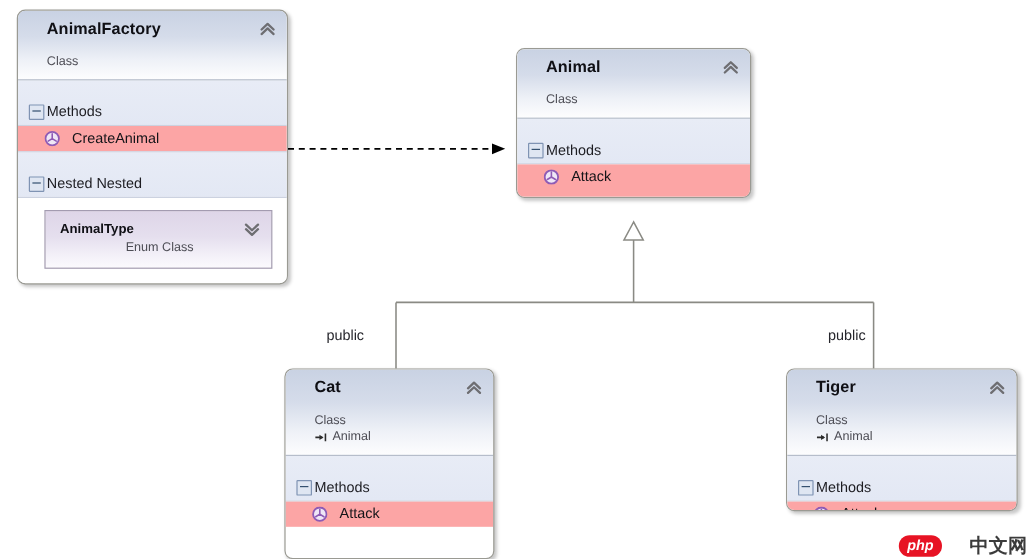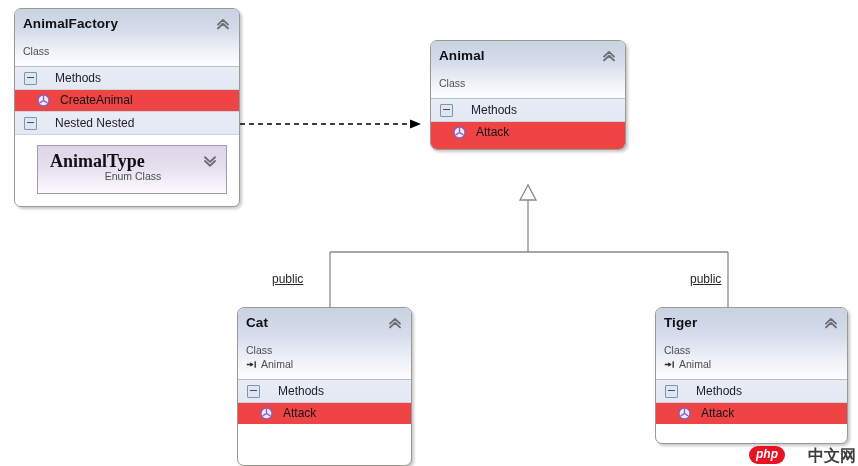--- a/index.html
+++ b/index.html
@@ -35,21 +35,21 @@
     border: 1px solid #9a9a93;
     border-radius: 7px;
     background: #ffffff;
     box-shadow: 2px 2px 3px rgba(0,0,0,0.22);
     overflow: hidden;
     box-sizing: border-box;
   }
   .uml-header {
     position: relative;
     background: linear-gradient(to bottom, #c9d2e3 0%, #d5dcea 38%, #eef1f7 72%, #fdfdfe 100%);
-    padding: 7px 10px 8px 8px;
+    padding: 7px 10px 8px 24px;
     border-bottom: 1px solid #b6bdcb;
   }
   .uml-title {
     font-size: 13.5px;
     font-weight: bold;
     color: #0f0f14;
     line-height: 15px;
     letter-spacing: 0.1px;
   }
   .uml-stereo {
@@ -77,24 +77,24 @@
     height: 14px;
     color: #6e6e72;
   }
   .chev svg { display: block; }
 
   
   .compartment {
     background: linear-gradient(to bottom, #e8ecf6 0%, #e3e8f4 100%);
     border-top: 1px solid #ccd2e0;
     border-bottom: 1px solid #ccd2e0;
-    padding: 4px 8px 3px 9px;
+    padding: 19px 8px 3px 9px;
     display: flex;
     align-items: center;
-    gap: 18px;
+    gap: 2px;
     font-size: 12px;
     color: #1d1d22;
   }
   .compartment.first { border-top: none; }
   .comp-label { line-height: 15px; }
 
   
   .plusminus {
     width: 11px;
     height: 11px;
@@ -113,21 +113,21 @@
     height: 1px;
     background: #34506f;
   }
 
   
   .member {
     display: flex;
     align-items: center;
     gap: 10px;
     padding: 3px 8px 3px 22px;
-    background: #ef4444;
+    background: #fca5a5;
     font-size: 12px;
     color: #141418;
   }
   .member-name { line-height: 15px; }
 
   
   .icon-method {
     width: 13px;
     height: 13px;
     flex: 0 0 auto;
@@ -144,42 +144,40 @@
     padding: 10px 12px 12px 22px;
   }
   .nested-box {
     position: relative;
     border: 1px solid #a39bb0;
     background: linear-gradient(to bottom, #ded5e8 0%, #e5dfee 45%, #f3f0f8 78%, #fbfafd 100%);
     padding: 8px 10px 10px 12px;
     box-sizing: border-box;
   }
   .nested-title {
-    font-size: 18px;
+    font-size: 11px;
     font-weight: bold;
     color: #0f0f14;
     line-height: 15px;
-    font-family: Liberation Serif, serif;
   }
   .nested-stereo {
     font-size: 10.5px;
     color: #4d4d55;
     line-height: 13px;
     margin-top: 1px;
     text-align: center;
   }
 
   
   .edge-label {
     position: absolute;
     font-size: 12px;
     color: #26262c;
     line-height: 14px;
     white-space: nowrap;
-    text-decoration: underline;
   }
 
   
   .watermark {
     position: absolute;
     right: 2px;
     bottom: 2px;
     display: flex;
     align-items: center;
     gap: 4px;
@@ -337,21 +335,21 @@
       <span class="icon-method">
         <svg viewBox="0 0 13 13" width="13" height="13" aria-hidden="true">
           <circle cx="6.5" cy="6.5" r="5.6" fill="#efe7f6" stroke="#8e5bb5" stroke-width="1.5"></circle>
           <path d="M6.5 2.4 L6.5 6.5 M6.5 6.5 L3.1 8.6 M6.5 6.5 L9.9 8.6" stroke="#8e5bb5" stroke-width="1.3" fill="none" stroke-linecap="round"></path>
         </svg>
       </span>
       <span class="member-name">Attack</span>
     </div>
   </div>
 
-  <div class="uml-box" id="box-tiger" style="left:655px; top:307px; width:193px; height:137px;">
+  <div class="uml-box" id="box-tiger" style="left:655px; top:307px; width:193px; height:119px;">
 
     <div class="uml-header">
       <div class="uml-title">Tiger</div>
       <div class="uml-stereo">Class</div>
       <div class="uml-base">
         <span class="icon-baselink">
           <svg viewBox="0 0 11 11" width="11" height="11" aria-hidden="true">
             <path d="M0.8 5.5 L6.6 5.5" stroke="#2b2b2b" stroke-width="1.3" fill="none"></path>
             <polygon points="7.6,5.5 4.2,3.3 4.2,7.7" fill="#2b2b2b"></polygon>
             <path d="M9.2 2.2 L9.2 8.8" stroke="#2b2b2b" stroke-width="1.3" fill="none"></path>

